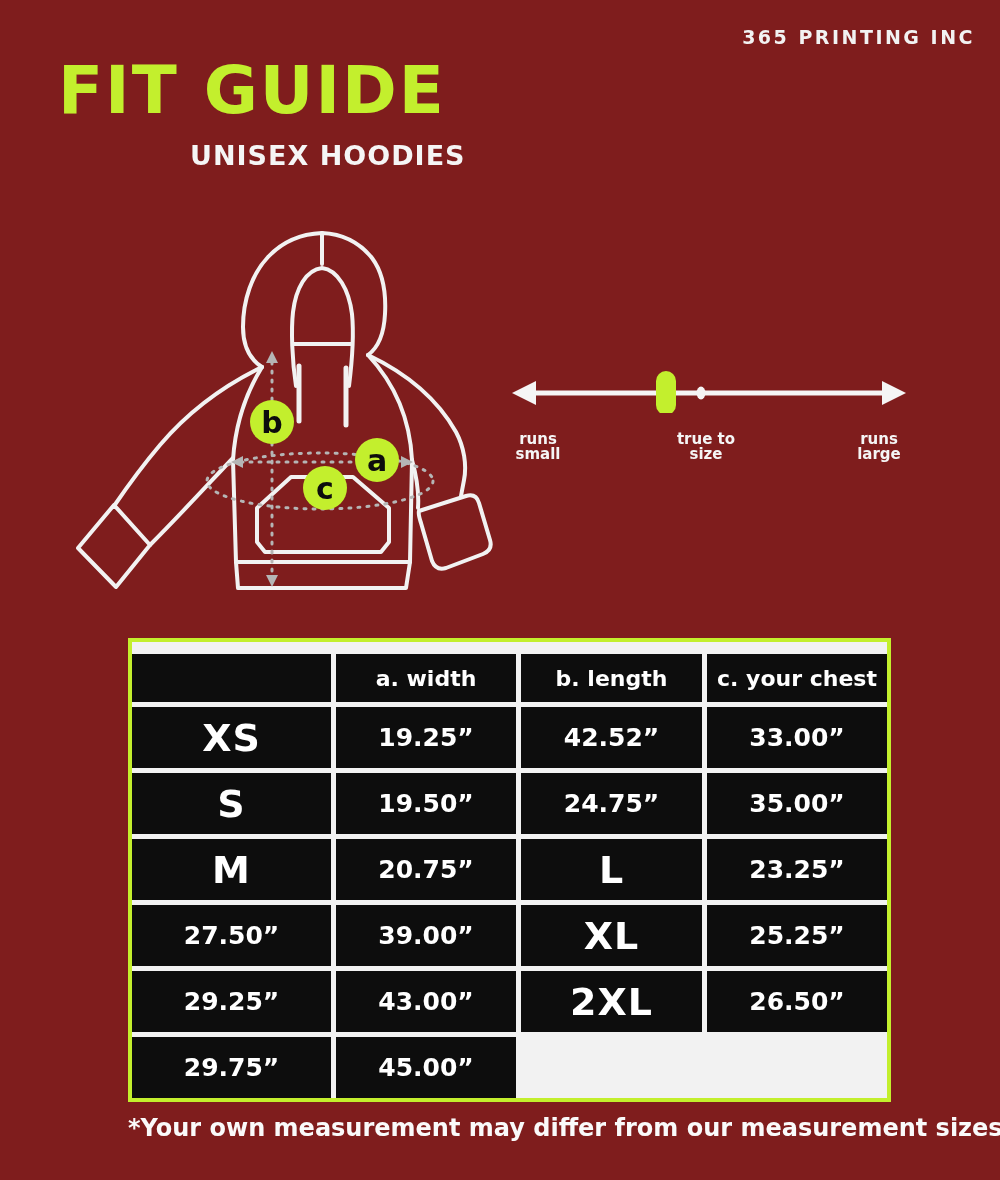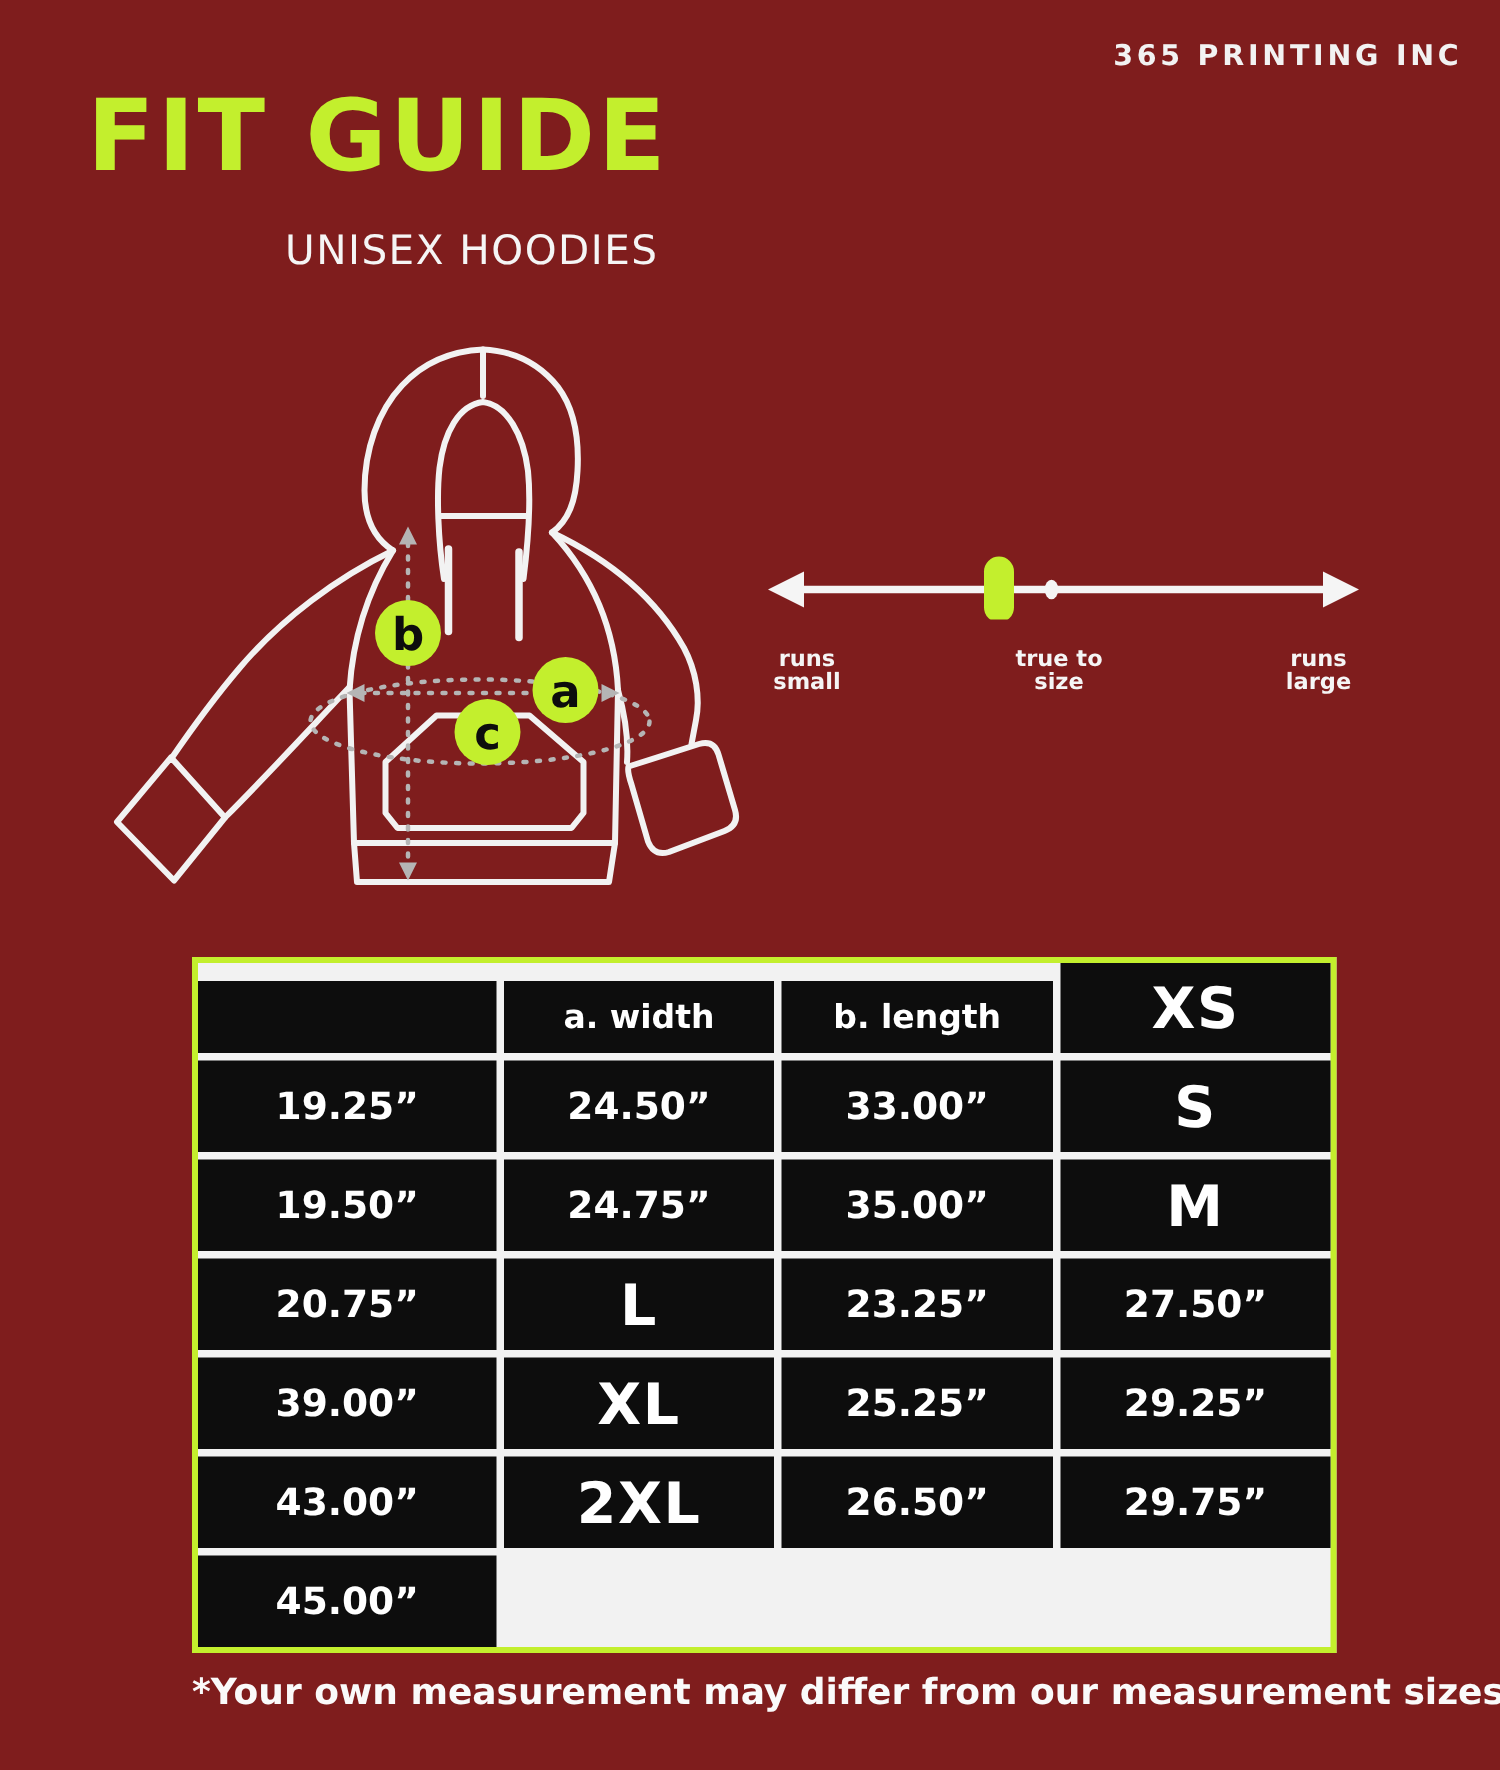--- a/index.html
+++ b/index.html
@@ -13,22 +13,22 @@
     position:absolute;top:26px;right:25px;
     font-size:19px;font-weight:bold;letter-spacing:2.5px;color:#f2f2f2;
     white-space:nowrap;
   }
   .title{
     position:absolute;left:58px;top:52px;
     font-size:66px;font-weight:800;letter-spacing:2px;
     color:var(--accent);white-space:nowrap;
   }
   .subtitle{
-    position:absolute;left:190px;top:152px;
-    font-size:27px;font-weight:normal;letter-spacing:1px;color:#f5f5f5;
+    position:absolute;left:190px;top:140px;
+    font-size:27px;font-weight:bold;letter-spacing:1px;color:#f5f5f5;
     white-space:nowrap;
   }
   .hoodie-svg{position:absolute;left:70px;top:218px;}
   .scale-svg{position:absolute;left:505px;top:358px;}
   .scale-label{
     position:absolute;top:432px;text-align:center;
     font-size:15px;font-weight:bold;line-height:15px;color:#f5f5f5;
   }
   .scale-label.left{left:504px;width:68px;}
   .scale-label.center{left:655px;width:102px;}
@@ -136,24 +136,25 @@
   </div>
   <div class="scale-label right">
     <div>runs</div>
     <div>large</div>
   </div>
 
   <div class="size-table">
     <div class="cell header"></div>
     <div class="cell header">a. width</div>
     <div class="cell header">b. length</div>
+    <div class="cell header">c. your chest</div>
 
     <div class="cell size">XS</div>
     <div class="cell value">19.25”</div>
-    <div class="cell value">24.50”</div>
+    <div class="cell value">42.52”</div>
     <div class="cell value">33.00”</div>
 
     <div class="cell size">S</div>
     <div class="cell value">19.50”</div>
     <div class="cell value">24.75”</div>
     <div class="cell value">35.00”</div>
 
     <div class="cell size">M</div>
     <div class="cell value">20.75”</div>
 

